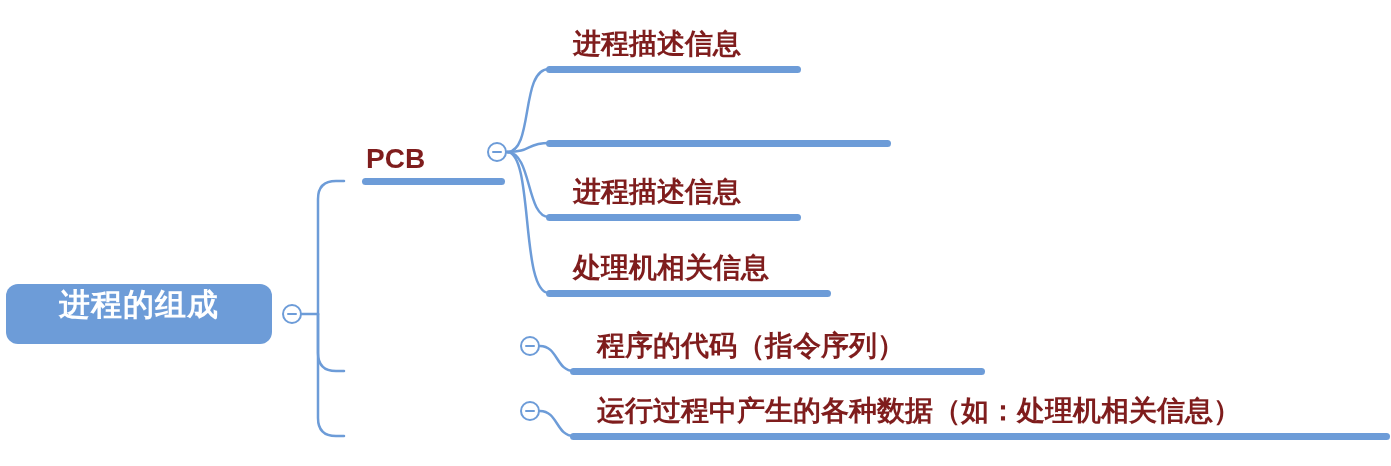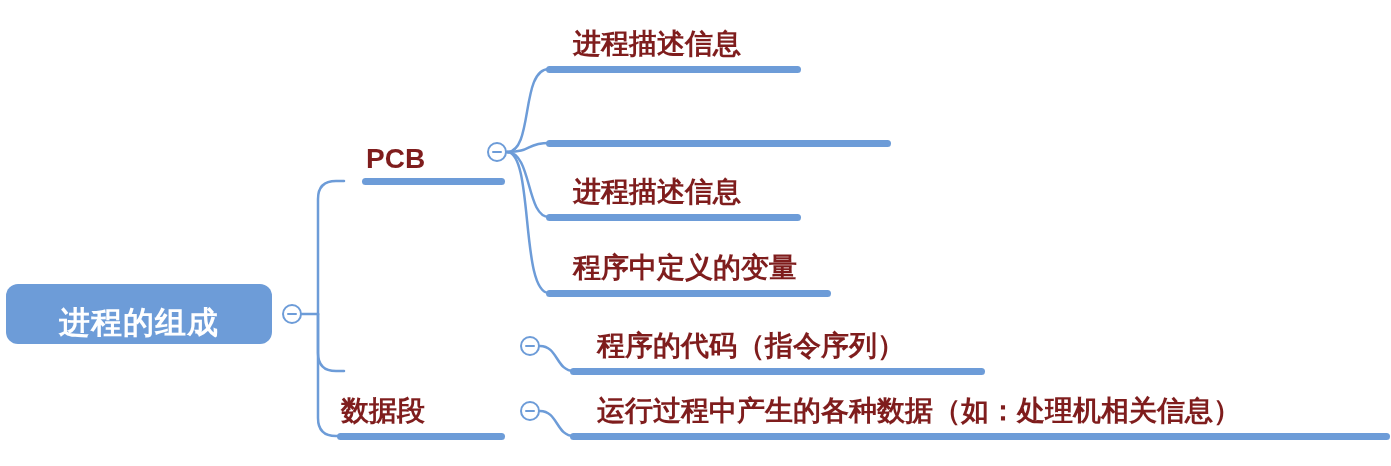--- a/index.html
+++ b/index.html
@@ -18,21 +18,21 @@
     stroke-width: 2.5;
     fill: none;
     stroke-linecap: round;
   }
   .root-node {
     position: absolute;
     left: 6px; top: 284px;
     width: 266px; height: 60px;
     background: var(--accent, #6d9cd8);
     border-radius: 12px;
-    display: flex; align-items: flex-end; justify-content: center;
+    display: flex; align-items: flex-start; justify-content: center;
     cursor: pointer;
   }
   .root-label {
     color: #ffffff;
     font-size: 31px;
     font-weight: bold;
     letter-spacing: 1px;
     white-space: nowrap;
   }
   .node { position: absolute; height: 48px; cursor: pointer; }
@@ -111,36 +111,32 @@
     <div class="underline"></div>
   </div>
   <div class="node child" style="left:546px; top:99px; width:345px;">
     <div class="underline"></div>
   </div>
   <div class="node child" style="left:546px; top:173px; width:255px;">
     <span class="node-label">进程描述信息</span>
     <div class="underline"></div>
   </div>
   <div class="node child" style="left:546px; top:249px; width:285px;">
-    <span class="node-label">程序中定义的变量</span>
+    <span class="node-label">处理机相关信息</span>
     <div class="underline"></div>
   </div>
 
   <div class="collapse-icon" style="left:520px; top:336px;">
     <span class="minus"></span>
   </div>
   <div class="node child" style="left:570px; top:327px; width:415px;">
     <span class="node-label">程序的代码（指令序列）</span>
     <div class="underline"></div>
   </div>
 
-  <div class="node" style="left:337px; top:392px; width:168px;">
-    <span class="node-label">数据段</span>
-    <div class="underline"></div>
-  </div>
   <div class="collapse-icon" style="left:520px; top:401px;">
     <span class="minus"></span>
   </div>
   <div class="node child" style="left:570px; top:392px; width:820px;">
     <span class="node-label">运行过程中产生的各种数据（如：处理机相关信息）</span>
     <div class="underline"></div>
   </div>
 
 </div>
 

